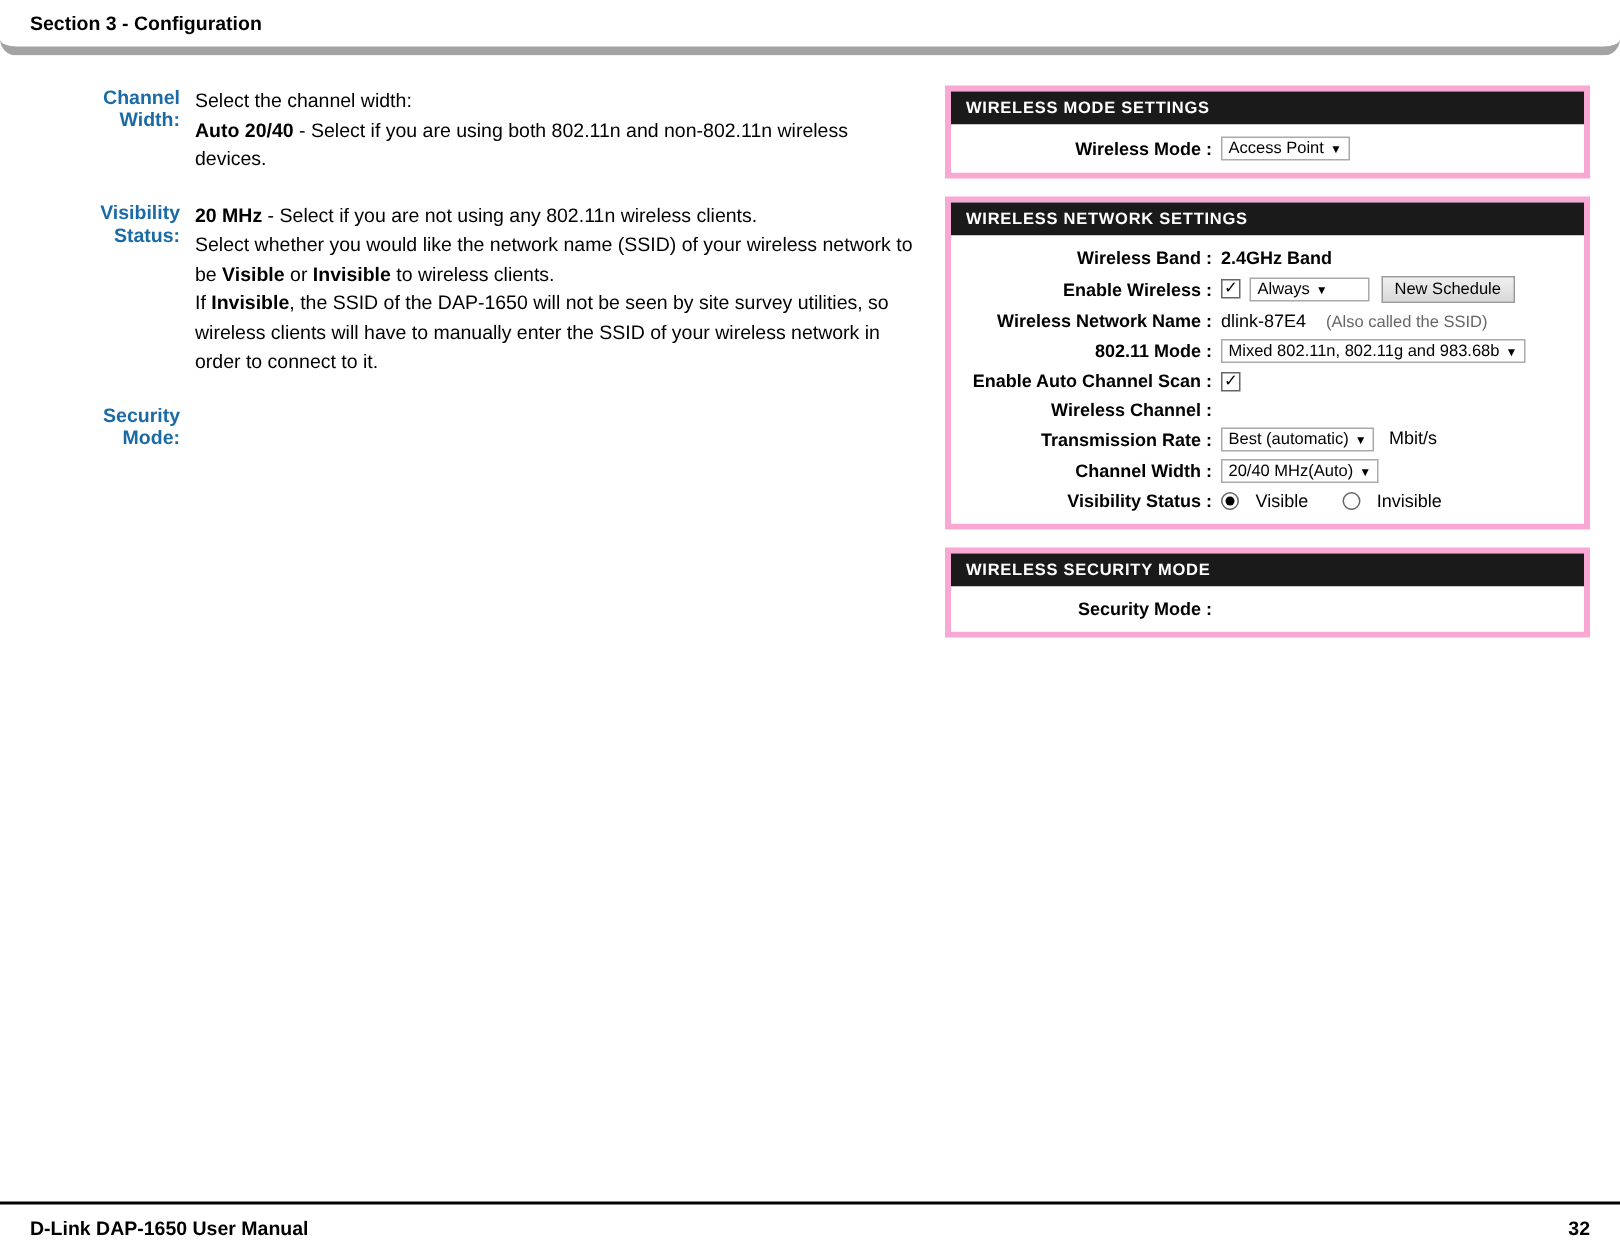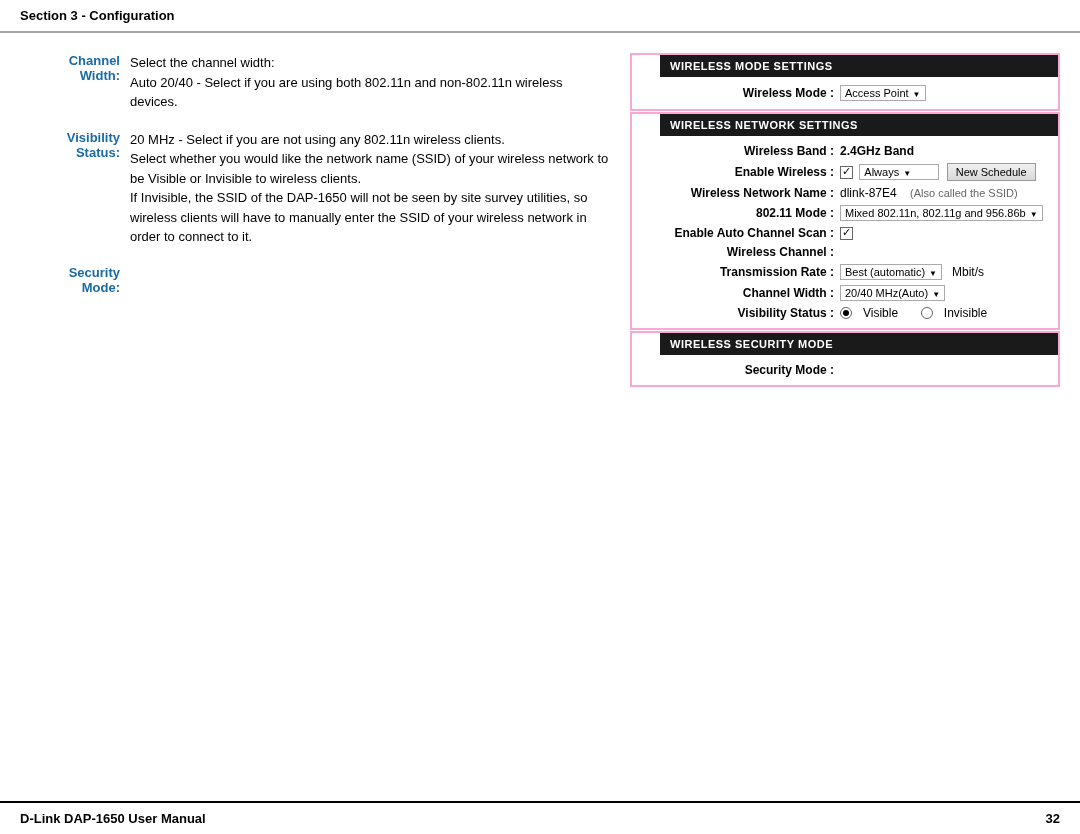--- a/index.html
+++ b/index.html
@@ -9,23 +9,24 @@
       background: #fff;
       color: #000;
       width: 1080px;
       min-height: 834px;
       position: relative;
     }
 
     
     .page-header {
       padding: 8px 20px;
-      border-bottom: 2px solid #a3a3a3;
-      font-size: 13px;
-      font-weight: bold;
+      border-bottom: 6px solid #a3a3a3;
+      font-size: 13px;
+      font-weight: bold;
+      border-radius: 11px;
     }
 
     
     .main-content {
       display: flex;
       padding: 20px 20px 20px 20px;
       gap: 8px;
     }
 
     
@@ -59,34 +60,33 @@
       font-size: 13px;
     }
 
     .entry-text {
       flex: 1;
       font-size: 13px;
       line-height: 1.5;
     }
 
     .entry-text b {
-      font-weight: normal;
+      font-weight: bold;
     }
 
     
     .right-col {
       width: 430px;
       flex-shrink: 0;
     }
 
     
     .panel-section {
-      border: 2px solid #f9a8d4;
-      margin-bottom: 1px;
-      padding-left: 28px;
+      border: 4px solid #f9a8d4;
+      margin-bottom: 12px;
     }
 
     .panel-header {
       background: #1a1a1a;
       color: #fff;
       font-size: 11px;
       font-weight: bold;
       padding: 5px 10px;
       letter-spacing: 0.5px;
     }
@@ -296,21 +296,21 @@
           <div class="panel-value">
             <span>dlink-87E4</span>
             &nbsp;&nbsp;
             <span style="color:#666; font-size:11px;">(Also called the SSID)</span>
           </div>
         </div>
 
         <div class="panel-row">
           <div class="panel-label">802.11 Mode :</div>
           <div class="panel-value">
-            <span class="fake-select">Mixed 802.11n, 802.11g and 956.86b</span>
+            <span class="fake-select">Mixed 802.11n, 802.11g and 983.68b</span>
           </div>
         </div>
 
         <div class="panel-row">
           <div class="panel-label">Enable Auto Channel Scan :</div>
           <div class="panel-value">
             <span class="fake-checkbox checked"></span>
           </div>
         </div>
 

